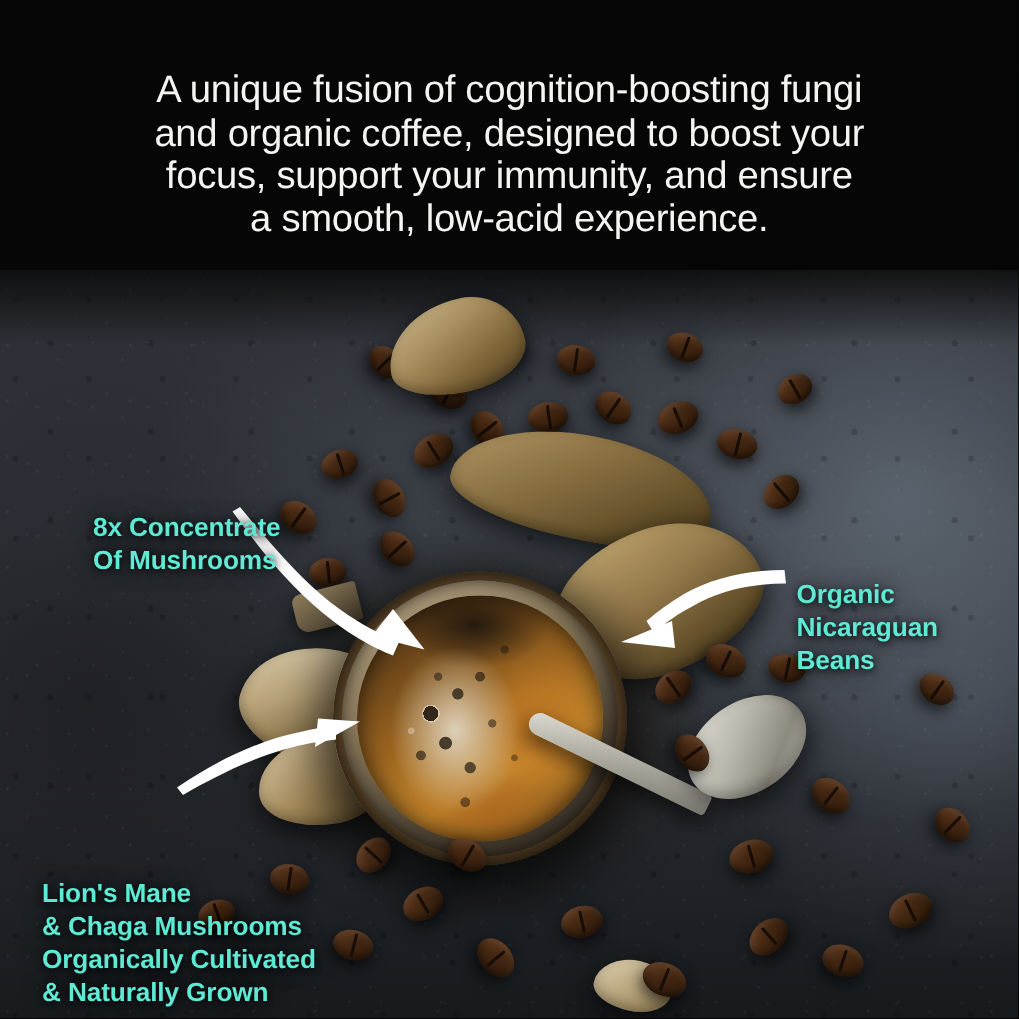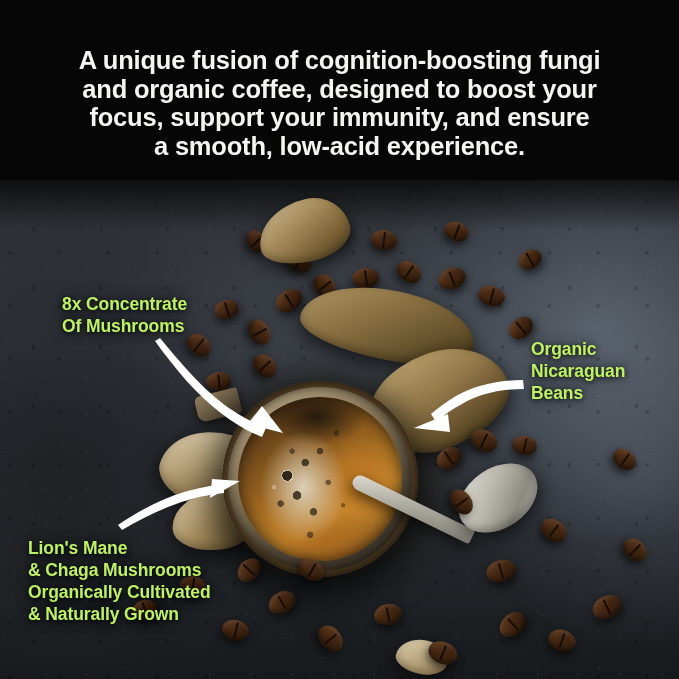--- a/index.html
+++ b/index.html
@@ -20,21 +20,21 @@
     z-index:40;
     display:flex;align-items:flex-start;justify-content:center;
   }
   #headline{
     margin-top:46px;
     width:560px;
     text-align:center;
     color:#f4f4f2;
     font-size:25.5px;
     line-height:28.5px;
-    font-weight:700;
+    font-weight:400;
     letter-spacing:-0.2px;
     white-space:pre-line;
   }
 
   
   #photo{
     position:absolute;left:0;top:0;width:679px;height:679px;
     z-index:5;
     background:
       
@@ -168,27 +168,28 @@
   .bean::after{
     content:"";position:absolute;left:50%;top:12%;width:2px;height:76%;
     transform:translateX(-50%);
     background:rgba(18,10,4,0.9);
     border-radius:2px;
   }
 
   
   .callout{
     position:absolute;z-index:50;
-    color:#bef264;
+    color:#5eead4;
     font-size:17.5px;
     line-height:22px;
     font-weight:600;
     letter-spacing:-0.1px;
     white-space:pre-line;
     text-shadow:0 1px 5px rgba(0,0,0,0.85), 0 0 14px rgba(0,0,0,0.6);
+    margin-top:47px;
   }
   #callout-concentrate{left:62px;top:293px;}
   #callout-beans{left:531px;top:338px;}
   #callout-mushrooms{left:28px;top:537px;}
 
   #arrows{position:absolute;left:0;top:0;width:679px;height:679px;z-index:45;pointer-events:none;}
 </style>
 </head>
 <body>
 

